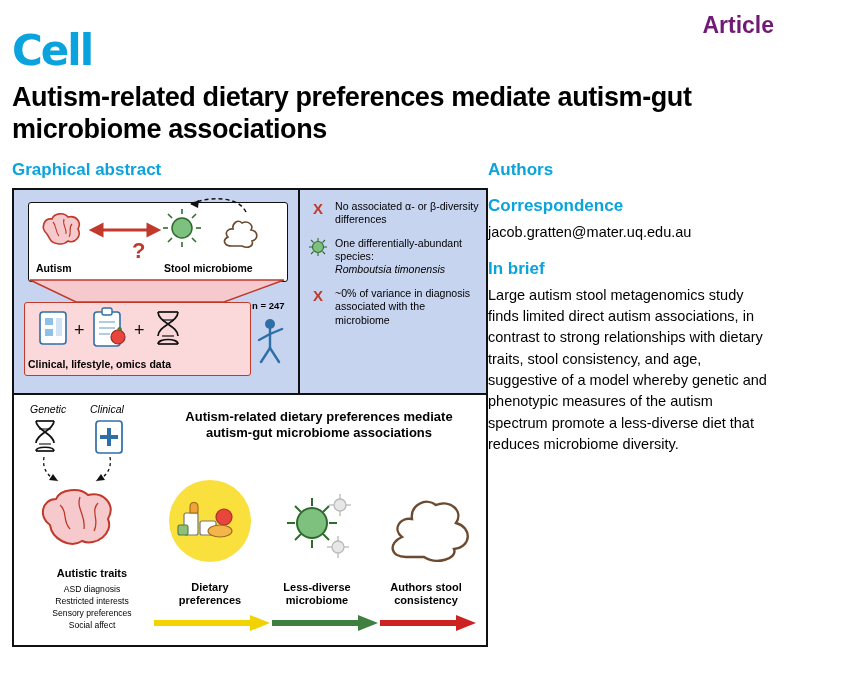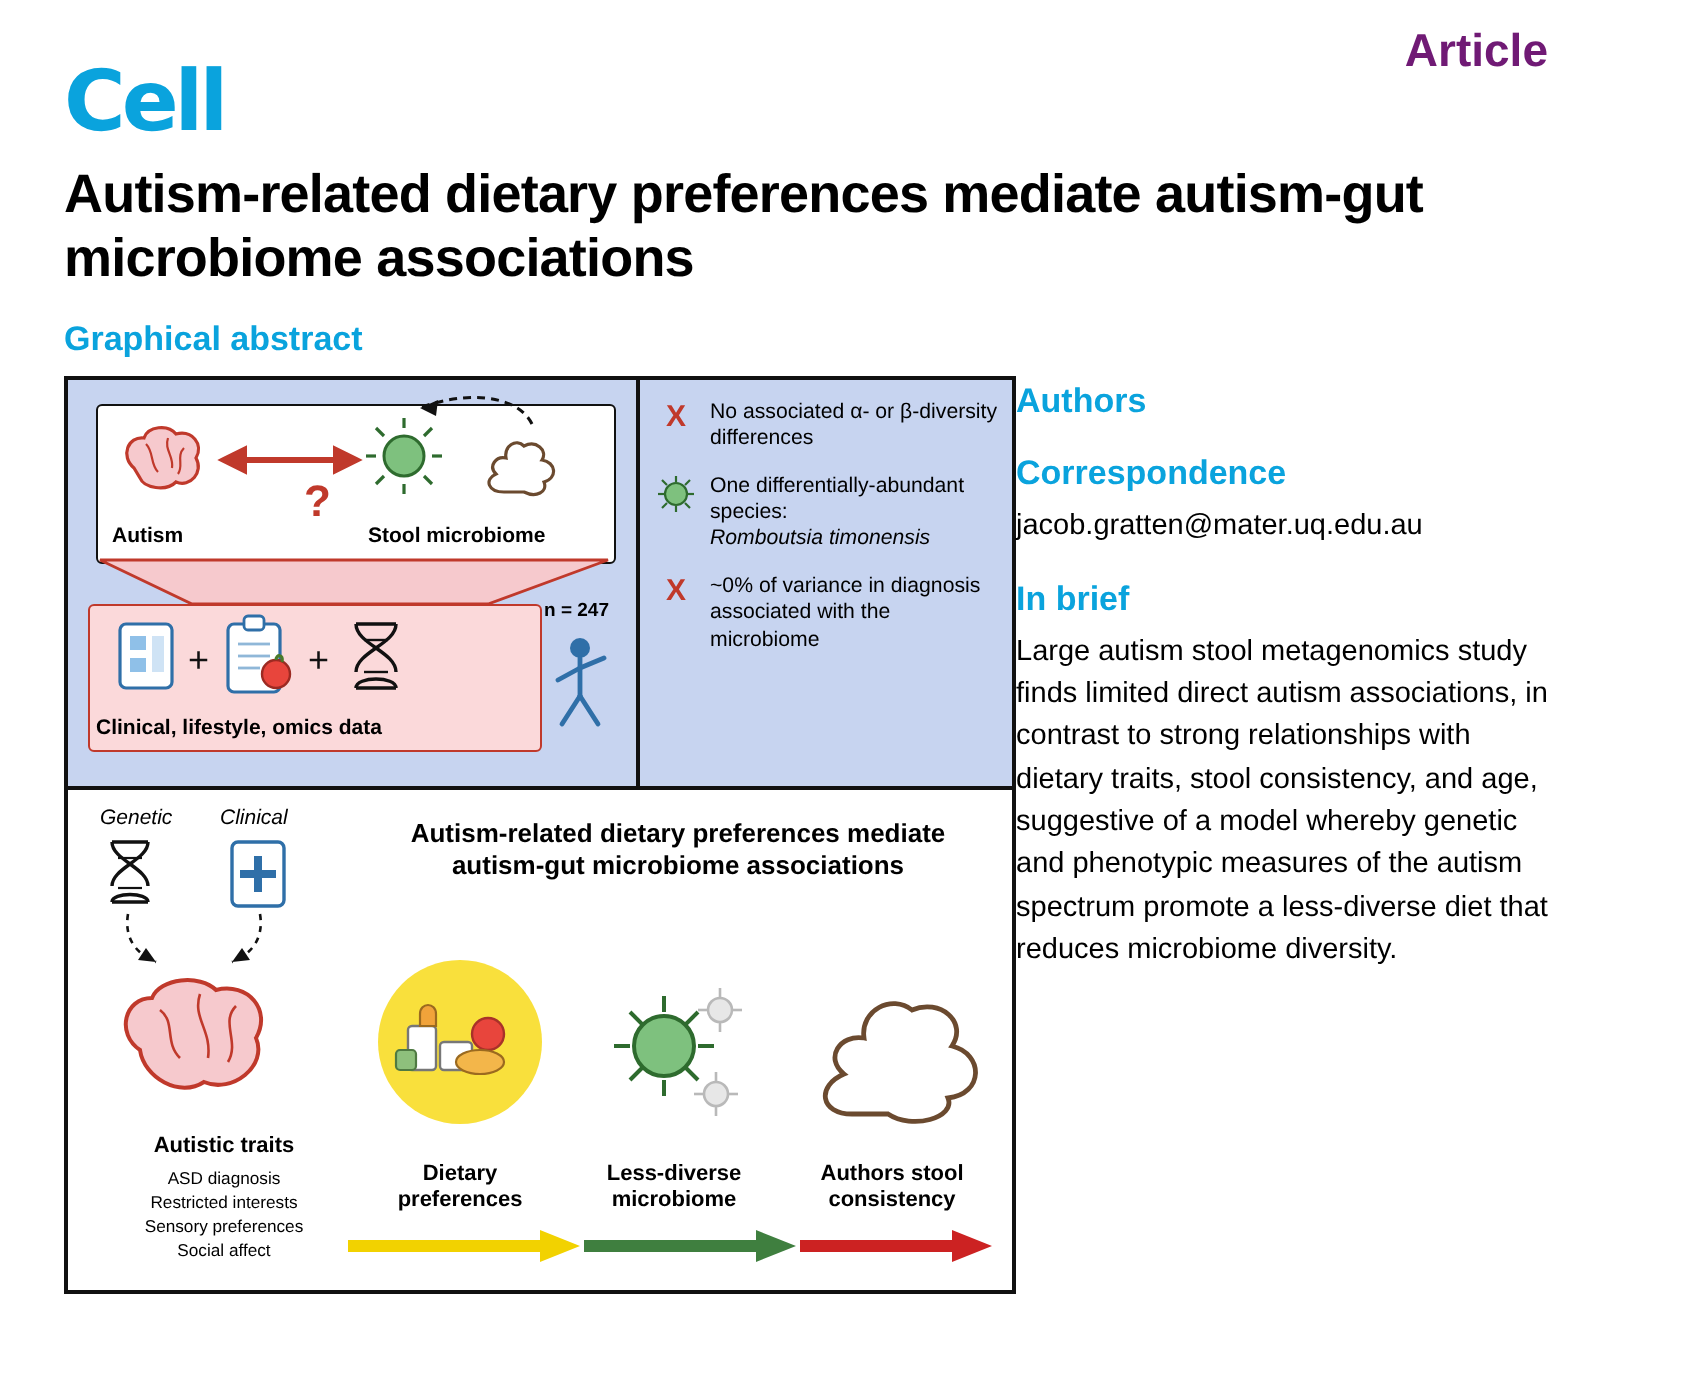--- a/index.html
+++ b/index.html
@@ -12,21 +12,21 @@
     background: #ffffff;
     font-family: "Liberation Sans", sans-serif;
     color: #000000;
     overflow: hidden;
   }
   .page {
     position: relative;
     width: 792px;
     height: 700px;
     box-sizing: border-box;
-    padding: 12px 18px 0 32px;
+    padding: 12px 18px 0 12px;
   }
   
   .header {
     position: relative;
     height: 62px;
   }
   .logo {
     position: absolute;
     left: 0;
     top: 14px;
@@ -56,21 +56,20 @@
   
   .body-cols {
     display: flex;
     gap: 0;
   }
   .col-left {
     width: 480px;
   }
   .col-right {
     width: 320px;
-    margin-top: 31px;
   }
   .section-head {
     color: #0aa3dd;
     font-size: 17px;
     font-weight: bold;
     margin: 0 0 8px 0;
   }
   .right-head {
     color: #0aa3dd;
     font-size: 17px;

